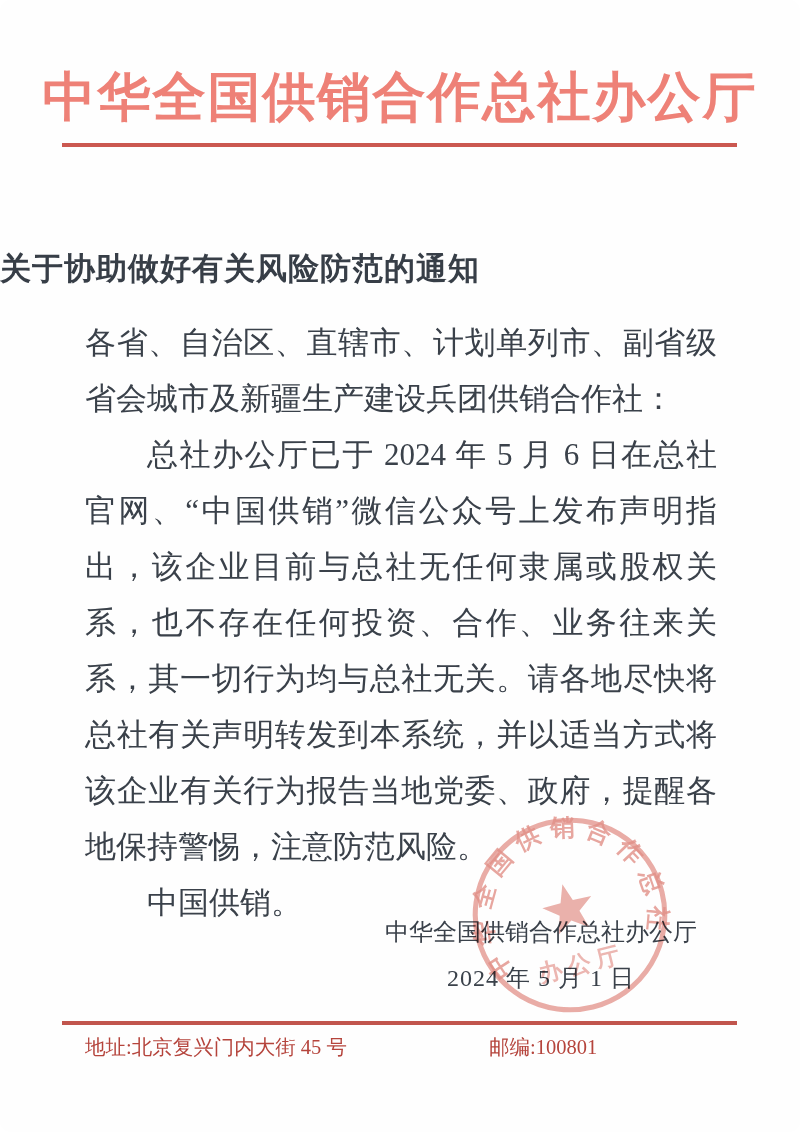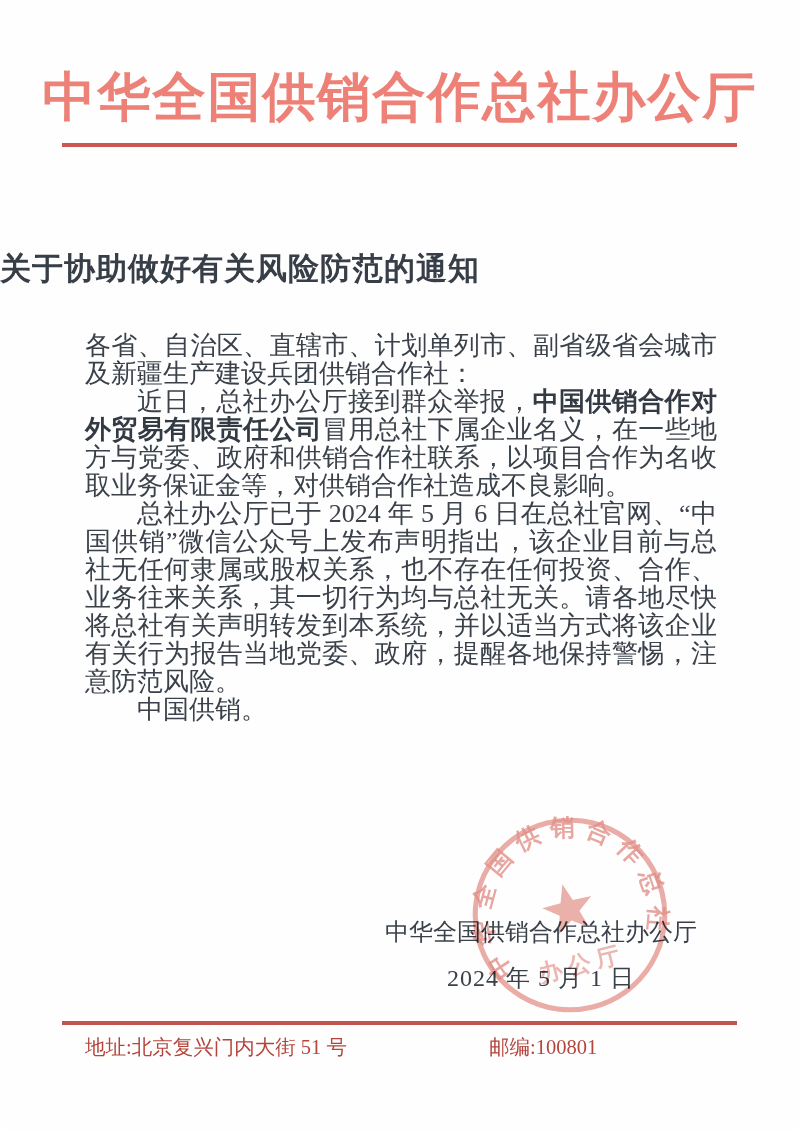--- a/index.html
+++ b/index.html
@@ -49,26 +49,26 @@
     text-align: left;
     color: #373e47;
     font-size: 31px;
     font-weight: bold;
     letter-spacing: 1px;
   }
 
   
   .body-text {
     position: absolute;
-    top: 332px;
+    top: 315px;
     left: 85px;
     width: 632px;
     color: #3a414a;
-    font-size: 26px;
-    line-height: 28px;
+    font-size: 31px;
+    line-height: 56px;
     text-align: justify;
     text-justify: inter-ideograph;
   }
   .body-text p { text-indent: 2em; }
   .body-text p.no-indent { text-indent: 0; }
   .body-text b { font-weight: bold; color: #333a43; }
 
   
   .signature-block {
     position: absolute;
@@ -123,21 +123,20 @@
 
 <div class="page">
 
   <div class="letterhead">中华全国供销合作总社办公厅</div>
   <div class="letterhead-rule"></div>
 
   <div class="notice-title">关于协助做好有关风险防范的通知</div>
 
   <div class="body-text">
     <p class="no-indent">各省、自治区、直辖市、计划单列市、副省级省会城市及新疆生产建设兵团供销合作社：</p>
-    <p><span>近日，总社办公厅接到群众举报，</span><b>中国供销合作对外贸易有限责任公司</b><span>冒用总社下属企业名义，在一些地方与党委、政府和供销合作社联系，以项目合作为名收取业务保证金等，对供销合作社造成不良影响。</span></p>
     <p>总社办公厅已于 2024 年 5 月 6 日在总社官网、“中国供销”微信公众号上发布声明指出，该企业目前与总社无任何隶属或股权关系，也不存在任何投资、合作、业务往来关系，其一切行为均与总社无关。请各地尽快将总社有关声明转发到本系统，并以适当方式将该企业有关行为报告当地党委、政府，提醒各地保持警惕，注意防范风险。</p>
     <p>中国供销。</p>
   </div>
 
   <div class="signature-block">
     <div>中华全国供销合作总社办公厅</div>
     <div class="signature-date">2024 年 5 月 1 日</div>
   </div>
 
   <svg class="seal" viewBox="0 0 210 210">
@@ -147,17 +146,17 @@
     </defs>
     <text font-size="24" font-weight="bold" fill="#dd7d74" opacity="0.8" letter-spacing="9" font-family="Liberation Serif, DejaVu Serif, serif">
       <textPath href="#sealArc" startOffset="50%" text-anchor="middle">中华全国供销合作总社</textPath>
     </text>
     <polygon points="105,74 111.2,91.5 129.7,92 115,103.2 120.3,121 105,110.5 89.7,121 95,103.2 80.3,92 98.8,91.5" fill="#dd7d74" opacity="0.7"></polygon>
     <text x="105" y="162" text-anchor="middle" font-size="23" font-weight="bold" fill="#dd7d74" opacity="0.65" letter-spacing="6" font-family="Liberation Serif, DejaVu Serif, serif">办公厅</text>
   </svg>
 
   <div class="footer-rule"></div>
   <div class="footer-row">
-    <span>地址:北京复兴门内大街 51 号</span>
+    <span>地址:北京复兴门内大街 45 号</span>
     <span class="footer-postcode">邮编:100801</span>
   </div>
 
 </div>
 
 </body></html>

